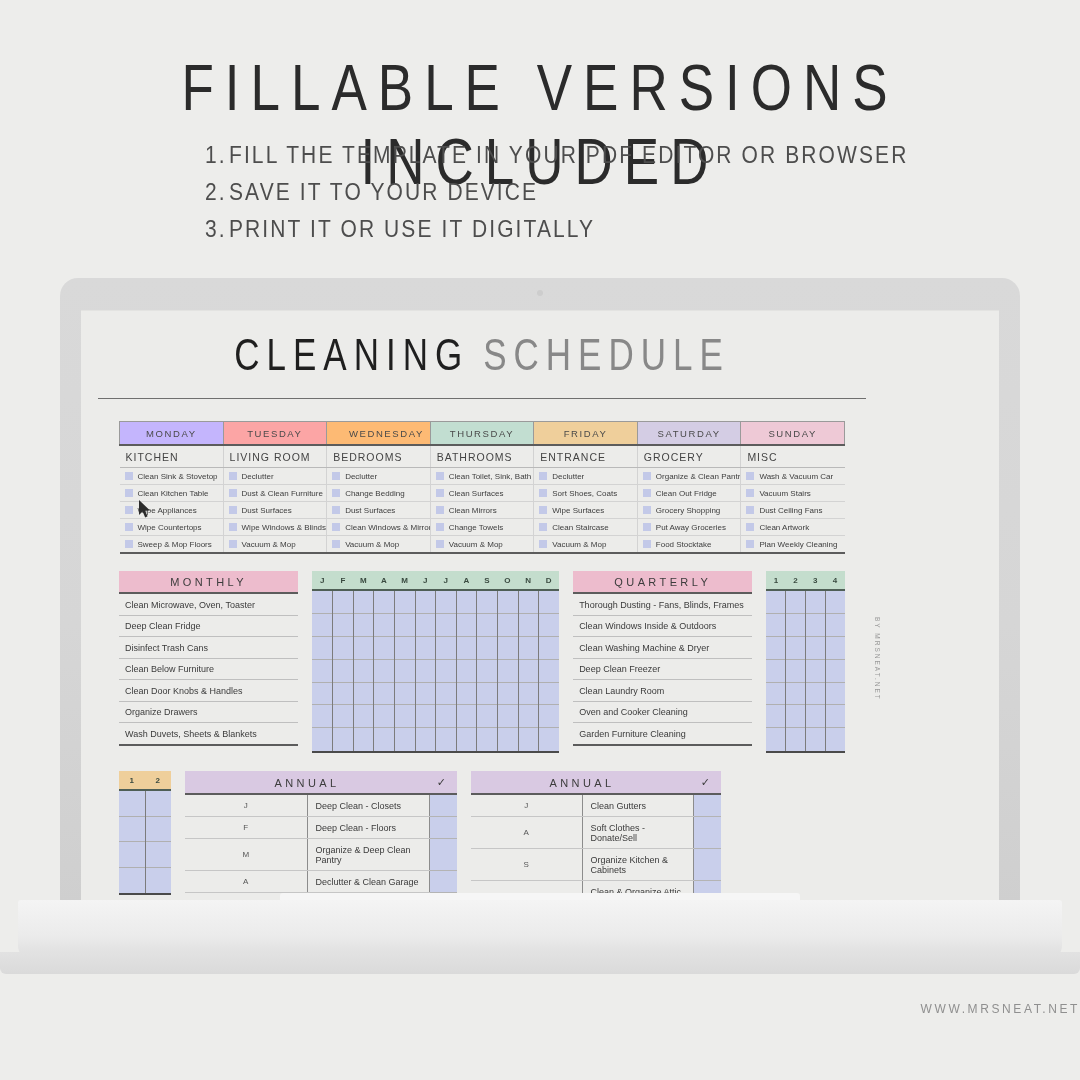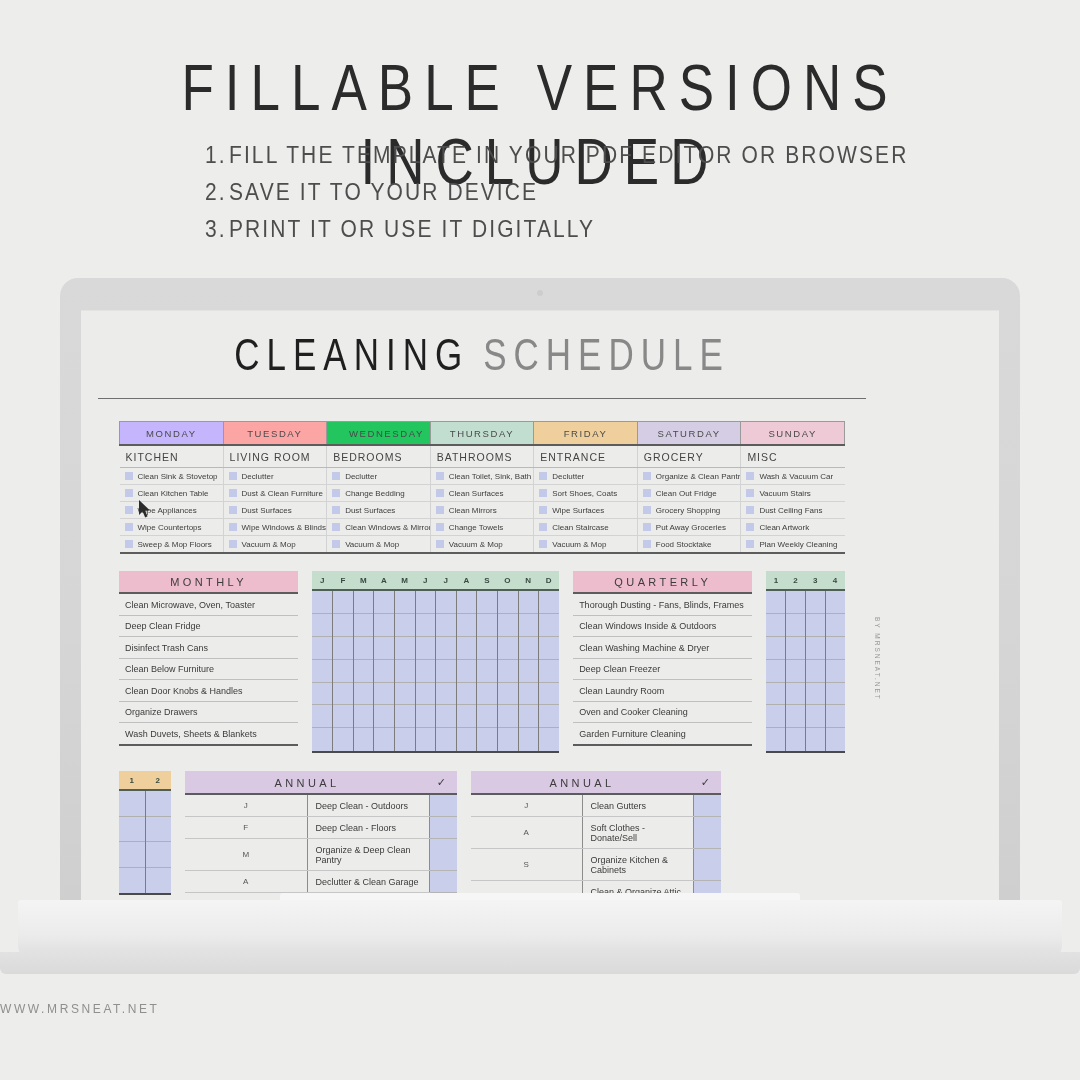--- a/index.html
+++ b/index.html
@@ -59,21 +59,21 @@
     position: absolute; left: 280px; top: 893px; width: 520px; height: 12px;
     background: #f6f6f6; border-radius: 3px;
   }
   .laptop-foot {
     position: absolute; left: 0px; top: 952px; width: 1080px; height: 22px;
     background: linear-gradient(180deg,#e2e2e2 0%,#dadada 100%);
     border-radius: 0 0 6px 6px;
   }
 
   .site-footer {
-    position: absolute; top: 1002px; left: 0; width: 1080px; text-align: left;
+    position: absolute; top: 1002px; left: 0; width: 1080px; text-align: right;
     font-size: 12px; letter-spacing: 2.6px; color: #8f8f8f;
   }
 
   
   .planner { position: relative; width: 802px; height: 592px; padding: 0 17px; }
   .planner-head {
     height: 88px; display: flex; align-items: center; justify-content: center;
     border-bottom: 1.5px solid #6f6f6f;
   }
   .ph-bold { font-size: 35px; letter-spacing: 7px; color: #1f1f1f; transform: scaleY(1.25); }
@@ -190,21 +190,21 @@
 
         <div class="vert-brand">BY MRSNEAT.NET</div>
 
         <div class="planner-body">
 
           <table class="week">
             <thead>
               <tr>
                 <th style="background: #c4b5fd;">MONDAY</th>
                 <th style="background: #fca5a5;">TUESDAY</th>
-                <th style="background: #22c55e; padding-left: 16px;">WEDNESDAY</th>
+                <th style="background: #fdba74; padding-left: 16px;">WEDNESDAY</th>
                 <th style="background: rgb(194, 222, 209);">THURSDAY</th>
                 <th style="background: rgb(239, 207, 155);">FRIDAY</th>
                 <th style="background: rgb(212, 205, 228);">SATURDAY</th>
                 <th style="background: rgb(238, 201, 214);">SUNDAY</th>
               </tr>
             </thead>
             <tbody>
               <tr>
                 <td class="cat">KITCHEN</td>
                 <td class="cat">LIVING ROOM</td>
@@ -493,21 +493,21 @@
               <table class="ann">
                 <thead>
                   <tr>
                     <th class="hd" colspan="2" style="background: rgb(217, 201, 226);">ANNUAL</th>
                     <th class="hd" style="width: 28px; background: rgb(217, 201, 226);">✓</th>
                   </tr>
                 </thead>
                 <tbody id="annual-left-body">
                     <tr>
                       <td class="mo">J</td>
-                      <td class="it">Deep Clean - Outdoors</td>
+                      <td class="it">Deep Clean - Closets</td>
                       <td class="ck"></td>
                     </tr>
                     <tr>
                       <td class="mo">F</td>
                       <td class="it">Deep Clean - Floors</td>
                       <td class="ck"></td>
                     </tr>
                     <tr>
                       <td class="mo">M</td>
                       <td class="it">Organize &amp; Deep Clean Pantry</td>

